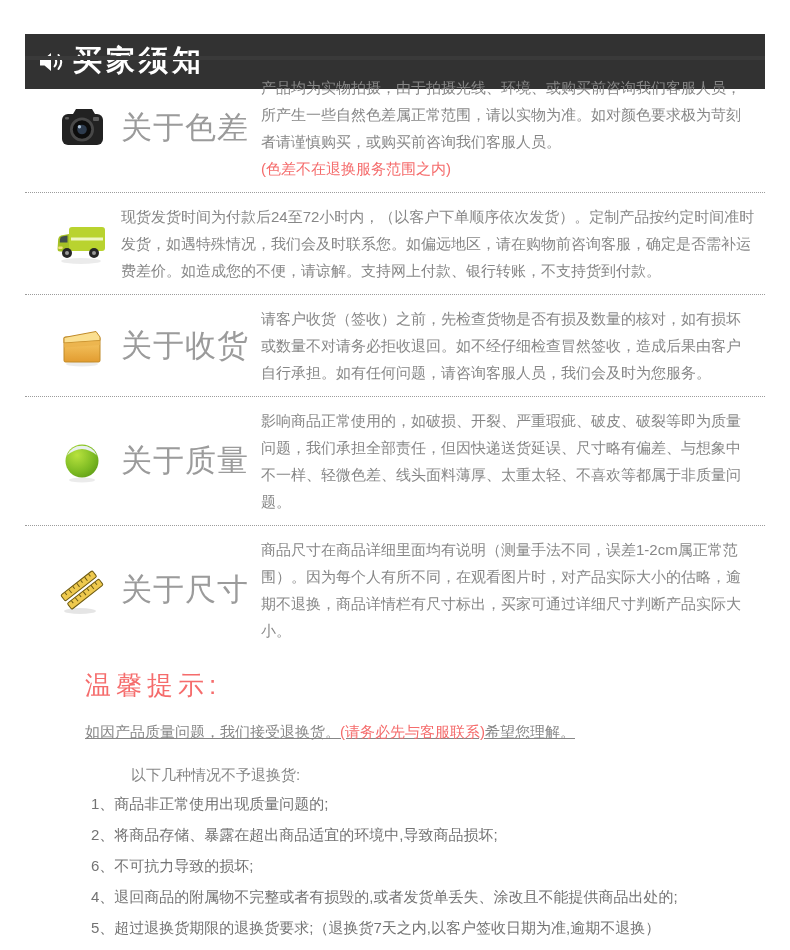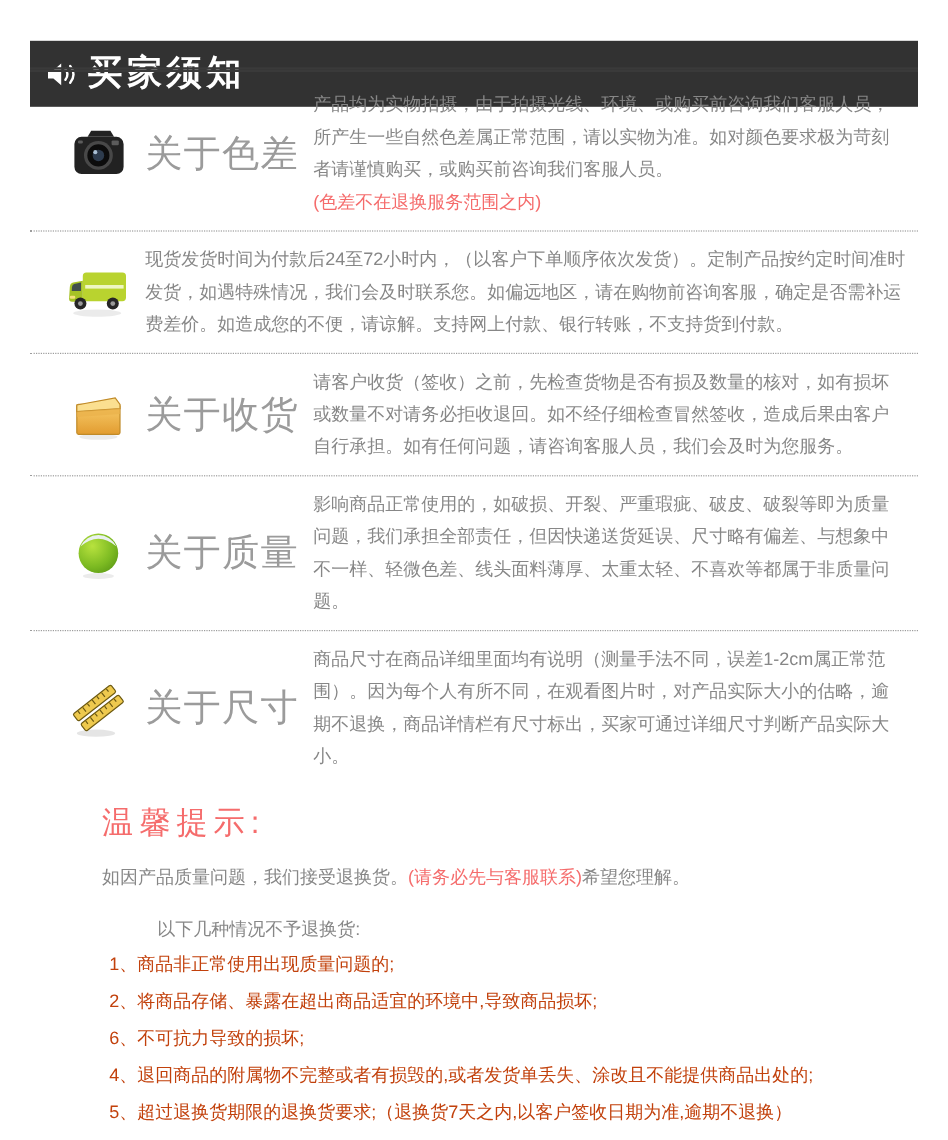--- a/index.html
+++ b/index.html
@@ -38,27 +38,27 @@
     width: 140px; flex: 0 0 auto; display: flex; align-items: center;
     font-size: 31px; color: #9b9b9b; letter-spacing: 1px; white-space: nowrap;
   }
   .text-cell { flex: 1; padding: 3px 10px 3px 0; font-size: 15px; color: #878787; line-height: 27px; }
   .text-cell p { margin: 0; }
   .red-note { color: #f56c6c; }
 
   
   .tips { position: absolute; left: 85px; top: 668px; width: 660px; }
   .tips-title { color: #f56c6c; font-size: 26px; font-weight: normal; letter-spacing: 5px; }
-  .tips-line { margin: 17px 0 0 0; font-size: 15px; color: #878787; line-height: 24px; }
+  .tips-line { margin: 17px 0 0 0; font-size: 15px; color: #878787; line-height: 24px; text-decoration: underline; }
   .tips-line .red { color: #f56c6c; }
 
   
   .returns { position: absolute; left: 86px; top: 762px; width: 680px; }
   .returns-heading { font-size: 15px; color: #878787; line-height: 26px; margin-left: 45px; }
-  .returns-item { font-size: 15px; color: #c2410c; line-height: 31px; padding-left: 5px; white-space: nowrap; }
+  .returns-item { font-size: 15px; color: #737373; line-height: 31px; padding-left: 5px; white-space: nowrap; }
 </style>
 </head>
 <body>
 
 <div class="page">
 
   <div class="header-bar">
     <span class="speaker">
       <svg width="26" height="22" viewBox="0 0 26 22">
         <path d="M2 7.5 h4.5 l6.5 -5.5 v18 l-6.5 -5.5 H2 Z" fill="#ffffff"></path>

